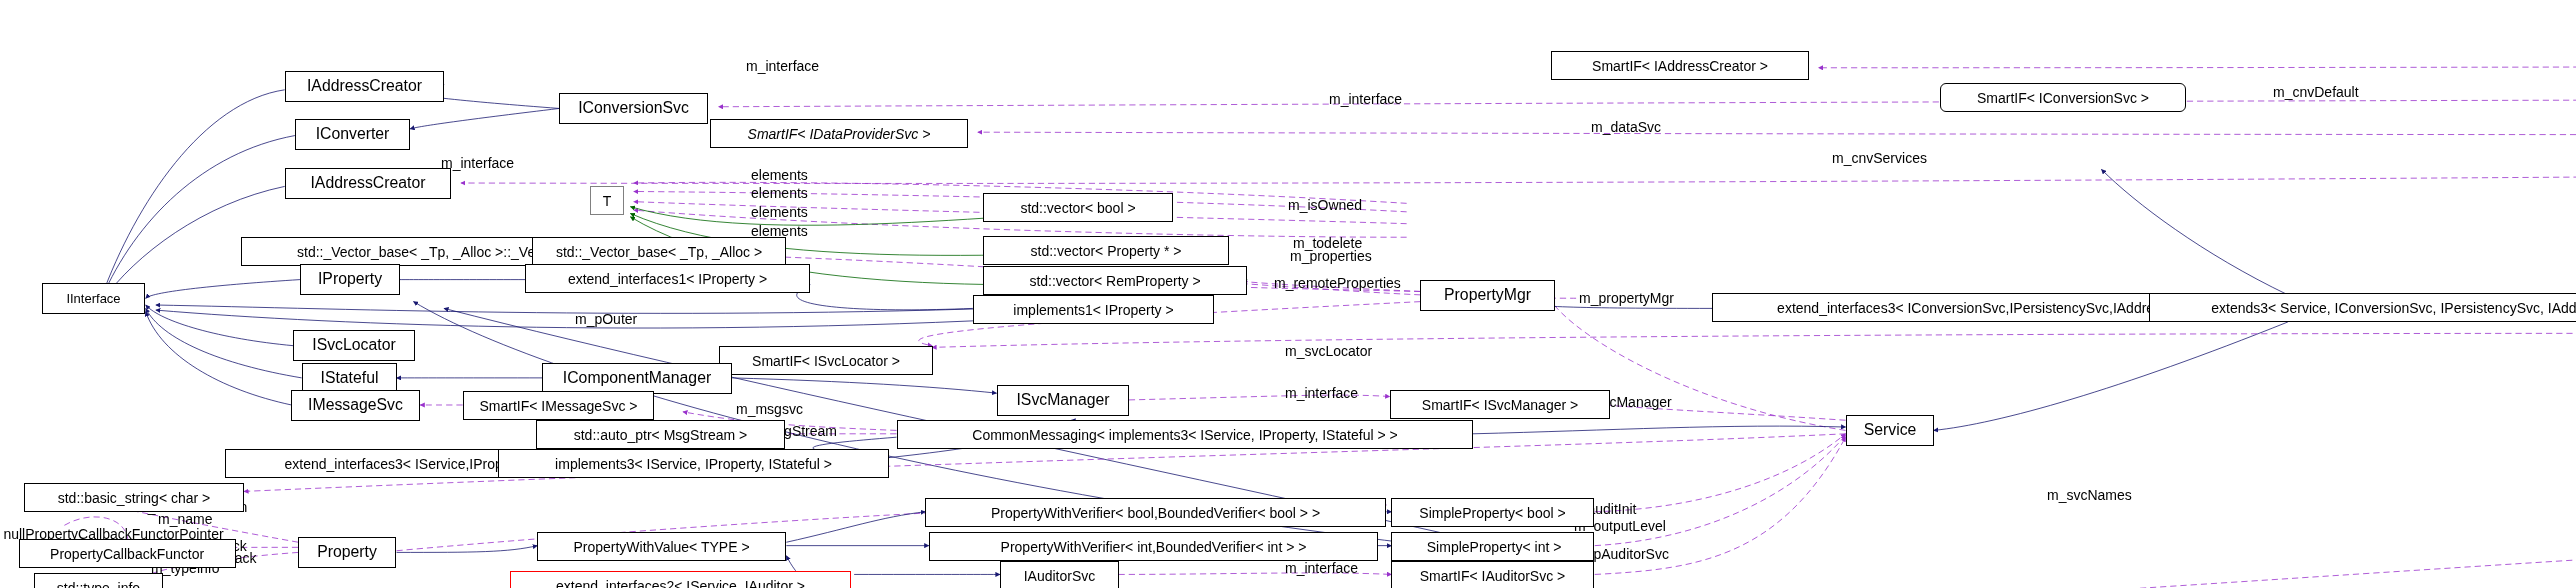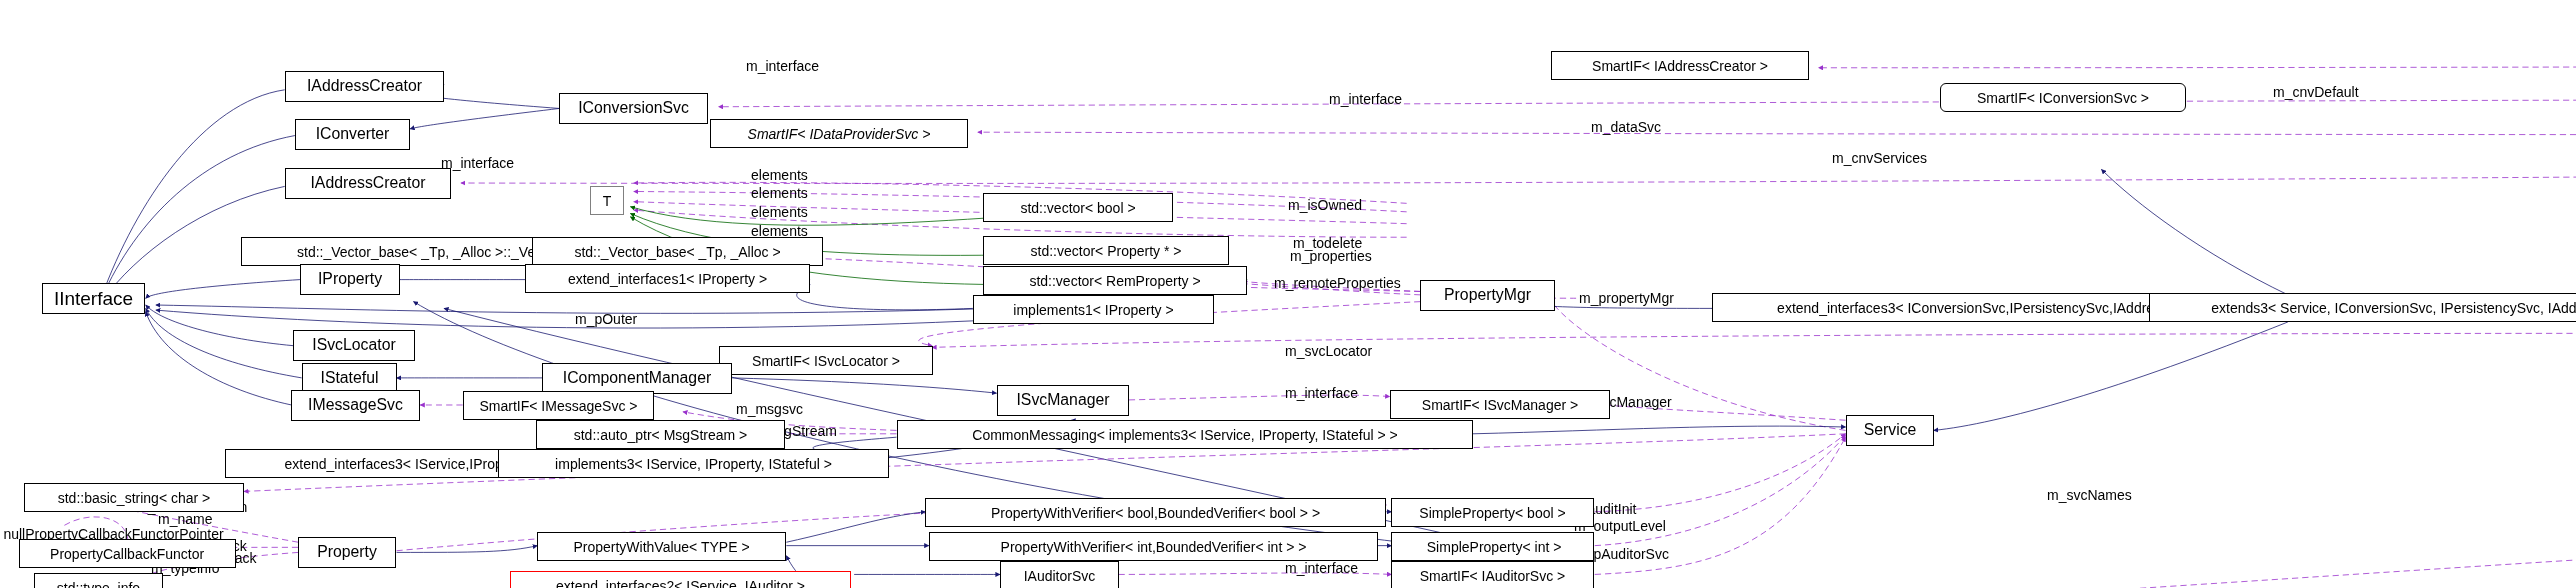--- a/index.html
+++ b/index.html
@@ -152,30 +152,30 @@
       <div class="node" style="left: 1551px; top: 51px; width: 258px; height: 29px; font-size: 14px;">SmartIF&lt; IAddressCreator &gt;</div>
       <div class="node" style="left: 1940px; top: 83px; width: 246px; height: 29px; font-size: 14px; border-radius: 6px;">SmartIF&lt; IConversionSvc &gt;</div>
       <div class="node" style="left: 285px; top: 71px; width: 159px; height: 30.5px; font-size: 15.8px;">IAddressCreator</div>
       <div class="node" style="left: 295px; top: 119px; width: 115px; height: 30.5px; font-size: 15.8px;">IConverter</div>
       <div class="node" style="left: 559px; top: 93px; width: 149px; height: 30.5px; font-size: 15.8px;">IConversionSvc</div>
       <div class="node" style="left: 710px; top: 119px; width: 258px; height: 29px; font-size: 14px; font-style: italic;">SmartIF&lt; IDataProviderSvc &gt;</div>
       <div class="node" style="left: 285px; top: 168px; width: 166px; height: 30.5px; font-size: 15.8px;">IAddressCreator</div>
       <div class="node grayborder" style="left: 590px; top: 186px; width: 34px; height: 29px; font-size: 14px;">T</div>
       <div class="node" style="left: 983px; top: 193px; width: 190px; height: 29px; font-size: 14px;">std::vector&lt; bool &gt;</div>
       <div class="node" style="left: 241px; top: 237px; width: 407px; height: 29px; font-size: 14px;">std::_Vector_base&lt; _Tp, _Alloc &gt;::_Vector_impl</div>
-      <div class="node" style="left: 532px; top: 237px; width: 291px; height: 29px; font-size: 14px;">std::_Vector_base&lt; _Tp, _Alloc &gt;</div>
+      <div class="node" style="left: 532px; top: 237px; width: 254px; height: 29px; font-size: 14px;">std::_Vector_base&lt; _Tp, _Alloc &gt;</div>
       <div class="node" style="left: 983px; top: 236px; width: 246px; height: 29px; font-size: 14px;">std::vector&lt; Property * &gt;</div>
       <div class="node" style="left: 300px; top: 264px; width: 100px; height: 30.5px; font-size: 15.8px;">IProperty</div>
       <div class="node" style="left: 525px; top: 264px; width: 285px; height: 29px; font-size: 14px;">extend_interfaces1&lt; IProperty &gt;</div>
       <div class="node" style="left: 983px; top: 266px; width: 264px; height: 29px; font-size: 14px;">std::vector&lt; RemProperty &gt;</div>
       <div class="node" style="left: 1420px; top: 280px; width: 135px; height: 30.5px; font-size: 15.8px;">PropertyMgr</div>
       <div class="node" style="left: 973px; top: 295px; width: 241px; height: 29px; font-size: 14px;">implements1&lt; IProperty &gt;</div>
       <div class="node" style="left: 1712px; top: 293px; width: 580px; height: 29px; font-size: 14px;">extend_interfaces3&lt; IConversionSvc,IPersistencySvc,IAddressCreator &gt;</div>
       <div class="node" style="left: 2149px; top: 293px; width: 575px; height: 29px; font-size: 14px;">extends3&lt; Service, IConversionSvc, IPersistencySvc, IAddressCreator &gt;</div>
-      <div class="node" style="left: 42px; top: 283px; width: 103px; height: 30.5px; font-size: 19px;">IInterface</div>
+      <div class="node" style="left: 42px; top: 283px; width: 103px; height: 30.5px; font-size: 13px;">IInterface</div>
       <div class="node" style="left: 293px; top: 330px; width: 122px; height: 30.5px; font-size: 15.8px;">ISvcLocator</div>
       <div class="node" style="left: 719px; top: 346px; width: 214px; height: 29px; font-size: 14px; text-align: right;">SmartIF&lt; ISvcLocator &gt;</div>
       <div class="node" style="left: 302px; top: 363px; width: 95px; height: 30.5px; font-size: 15.8px;">IStateful</div>
       <div class="node" style="left: 542px; top: 363px; width: 190px; height: 30.5px; font-size: 15.8px;">IComponentManager</div>
       <div class="node" style="left: 291px; top: 390px; width: 129px; height: 30.5px; font-size: 15.8px;">IMessageSvc</div>
       <div class="node" style="left: 463px; top: 391px; width: 191px; height: 29px; font-size: 14px;">SmartIF&lt; IMessageSvc &gt;</div>
       <div class="node" style="left: 997px; top: 385px; width: 132px; height: 30.5px; font-size: 15.8px;">ISvcManager</div>
       <div class="node" style="left: 1390px; top: 390px; width: 220px; height: 29px; font-size: 14px;">SmartIF&lt; ISvcManager &gt;</div>
       <div class="node" style="left: 536px; top: 420px; width: 249px; height: 29px; font-size: 14px; text-align: right;">std::auto_ptr&lt; MsgStream &gt;</div>
       <div class="node" style="left: 897px; top: 420px; width: 576px; height: 29px; font-size: 14px;">CommonMessaging&lt; implements3&lt; IService, IProperty, IStateful &gt; &gt;</div>

